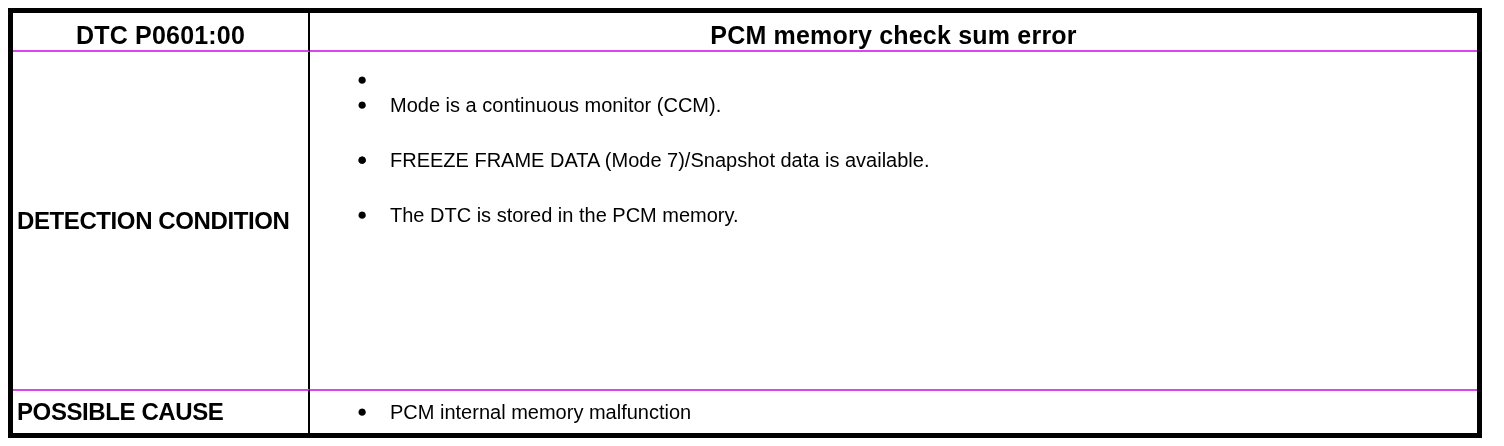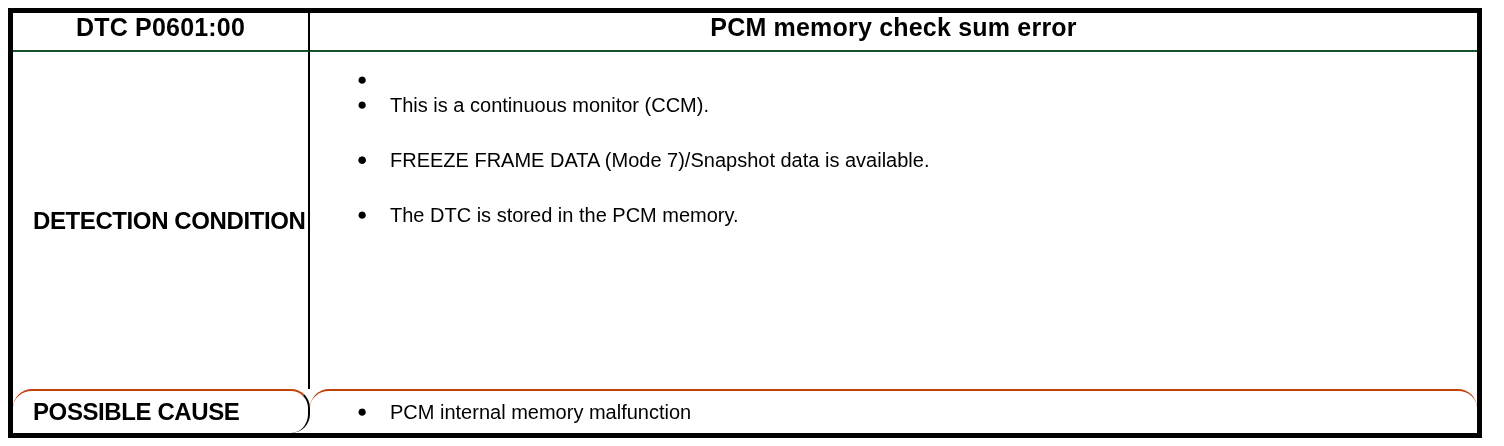--- a/index.html
+++ b/index.html
@@ -30,39 +30,38 @@
     background: #ffffff;
   }
   .cell {
     box-sizing: border-box;
     overflow: hidden;
   }
   .col1 {
     border-right: 2px solid #000000;
   }
   .header-cell {
-    border-bottom: 2px solid #14532d;
+    border-bottom: 2px solid #d946ef;
     display: flex;
-    align-items: flex-start;
+    align-items: flex-end;
     justify-content: center;
     font-weight: bold;
     font-size: 25px;
     letter-spacing: 0.2px;
   }
   .label-cell {
     display: flex;
     align-items: center;
-    padding-left: 20px;
+    padding-left: 4px;
     font-weight: bold;
     font-size: 24px;
     letter-spacing: -0.4px;
   }
   .bottom-row {
-    border-top: 2px solid #c2410c;
-    border-radius: 19px;
+    border-top: 2px solid #d946ef;
   }
   .items {
     padding: 13px 120px 0 0;
     font-size: 20px;
   }
   .item {
     position: relative;
     padding-left: 80px;
     line-height: 30px;
     margin-bottom: 25px;
@@ -105,21 +104,21 @@
     <div class="cell">
       <div class="items">
 
         <div class="item">
           <span class="bullet">●</span>
         </div>
 
 
         <div class="item">
           <span class="bullet">●</span>
-          <span>This is a continuous monitor (CCM).</span>
+          <span>Mode is a continuous monitor (CCM).</span>
         </div>
 
         <div class="item">
           <span class="bullet">●</span>
         </div>
 
         <div class="item">
           <span class="bullet">●</span>
           <span>FREEZE FRAME DATA (Mode 7)/Snapshot data is available.</span>
         </div>

